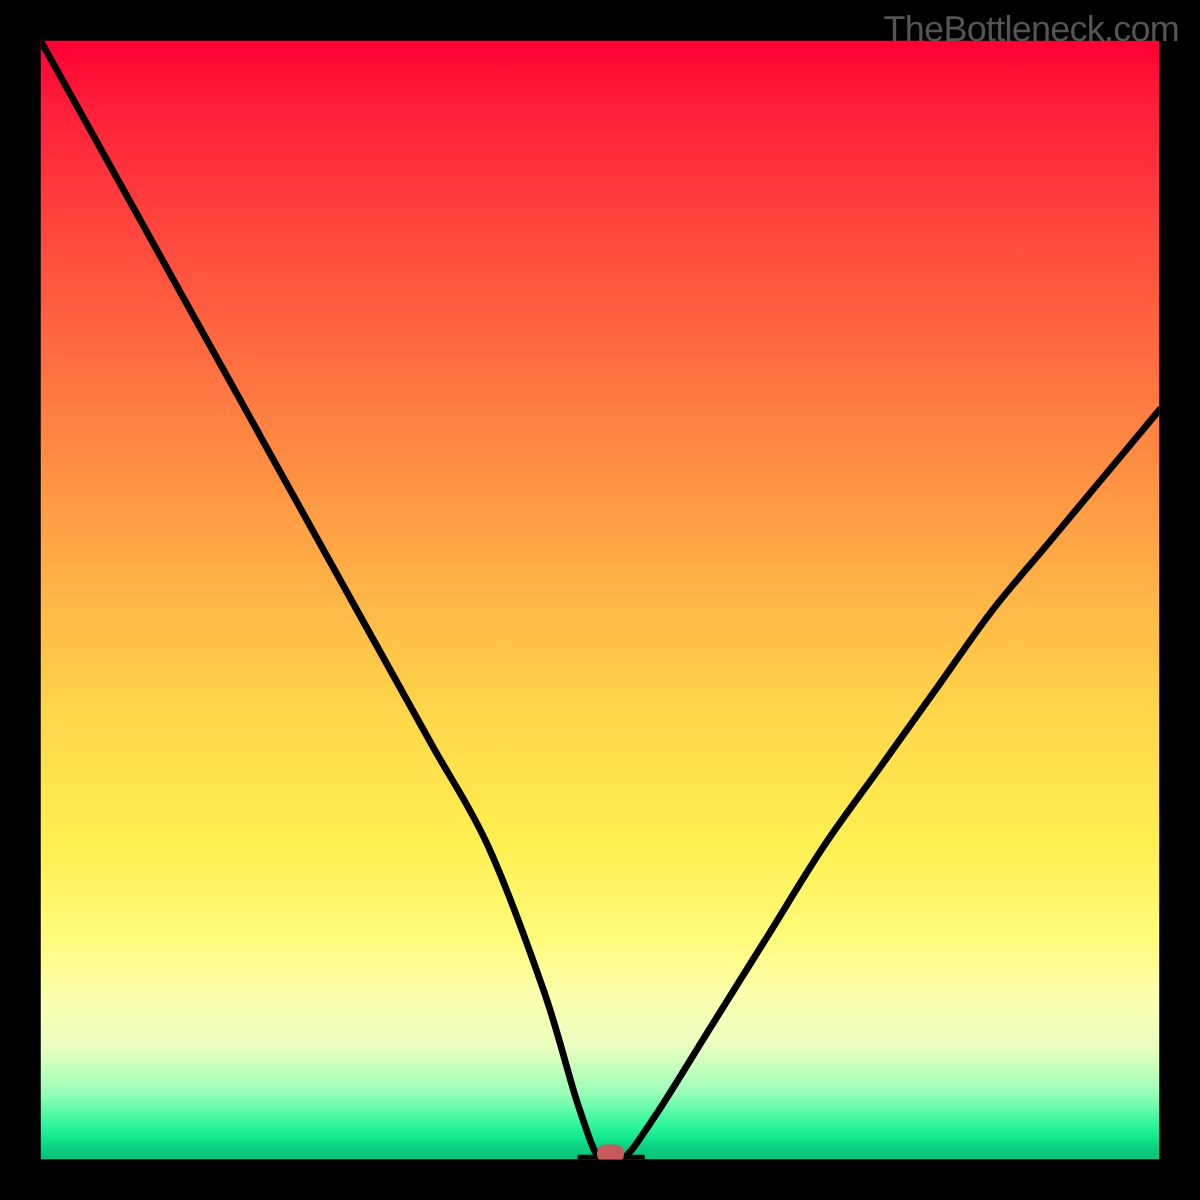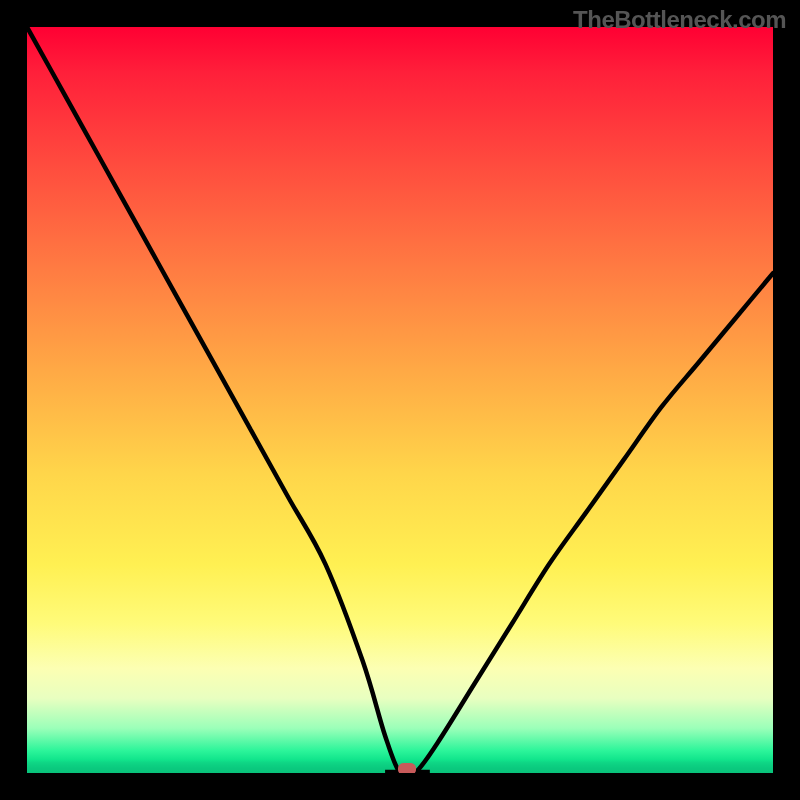--- a/index.html
+++ b/index.html
@@ -16,21 +16,21 @@
     width: 800px;
     height: 800px;
     background: #000;
   }
   .watermark {
     position: absolute;
     top: 6px;
     right: 14px;
     color: #555;
     font-size: 24px;
-    font-weight: bold;
+    font-weight: normal;
     letter-spacing: -0.5px;
     z-index: 10;
   }
   .plot-area {
     position: absolute;
     left: 27px;
     top: 27px;
     width: 746px;
     height: 746px;
     overflow: hidden;

